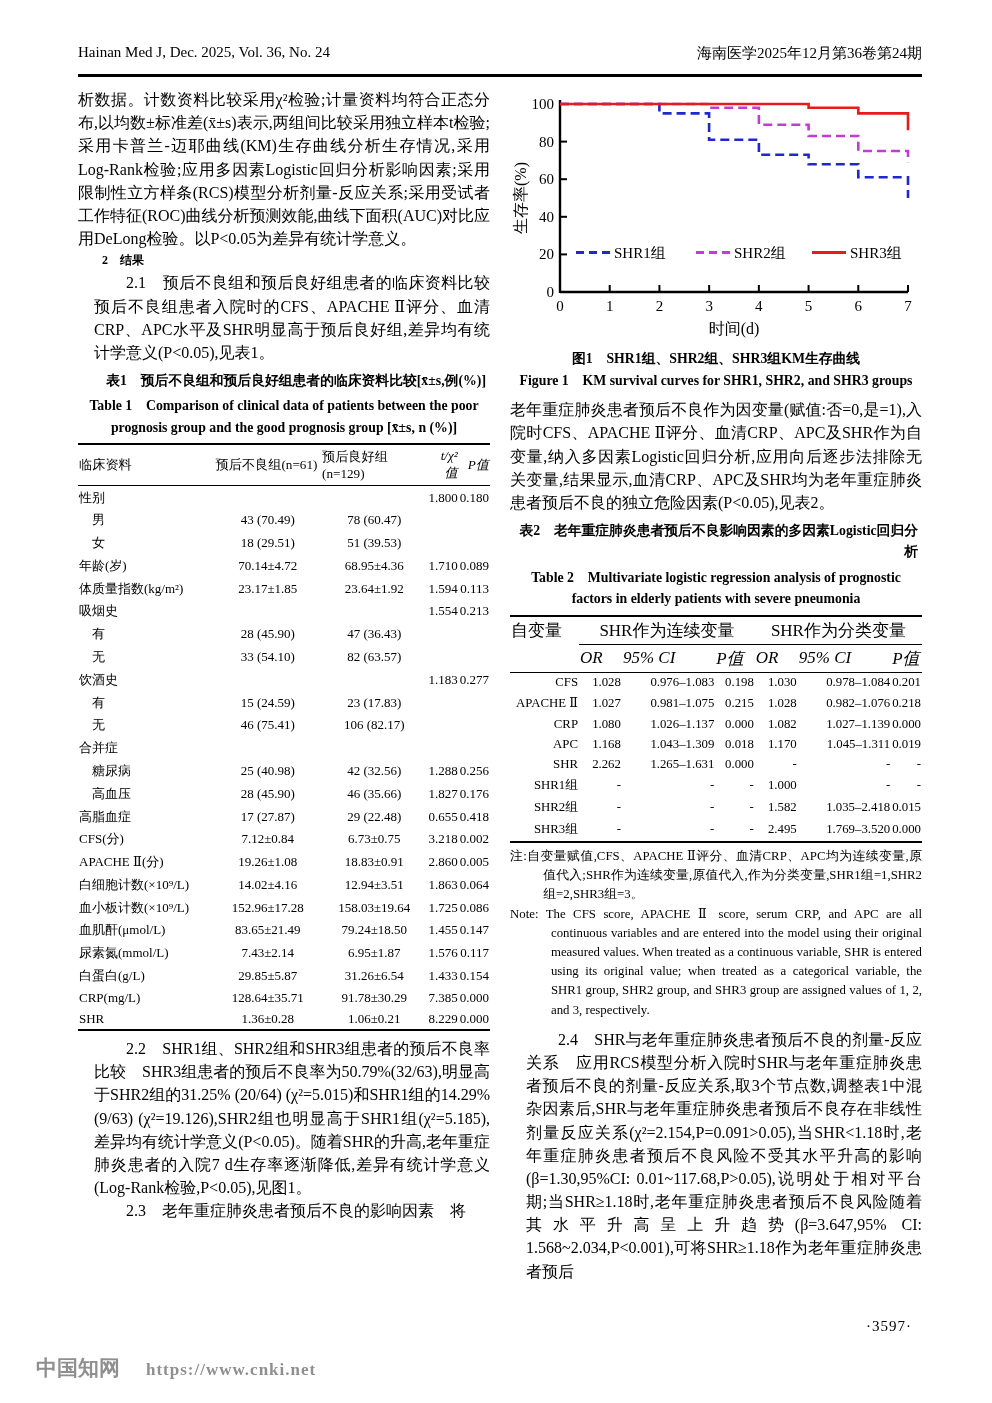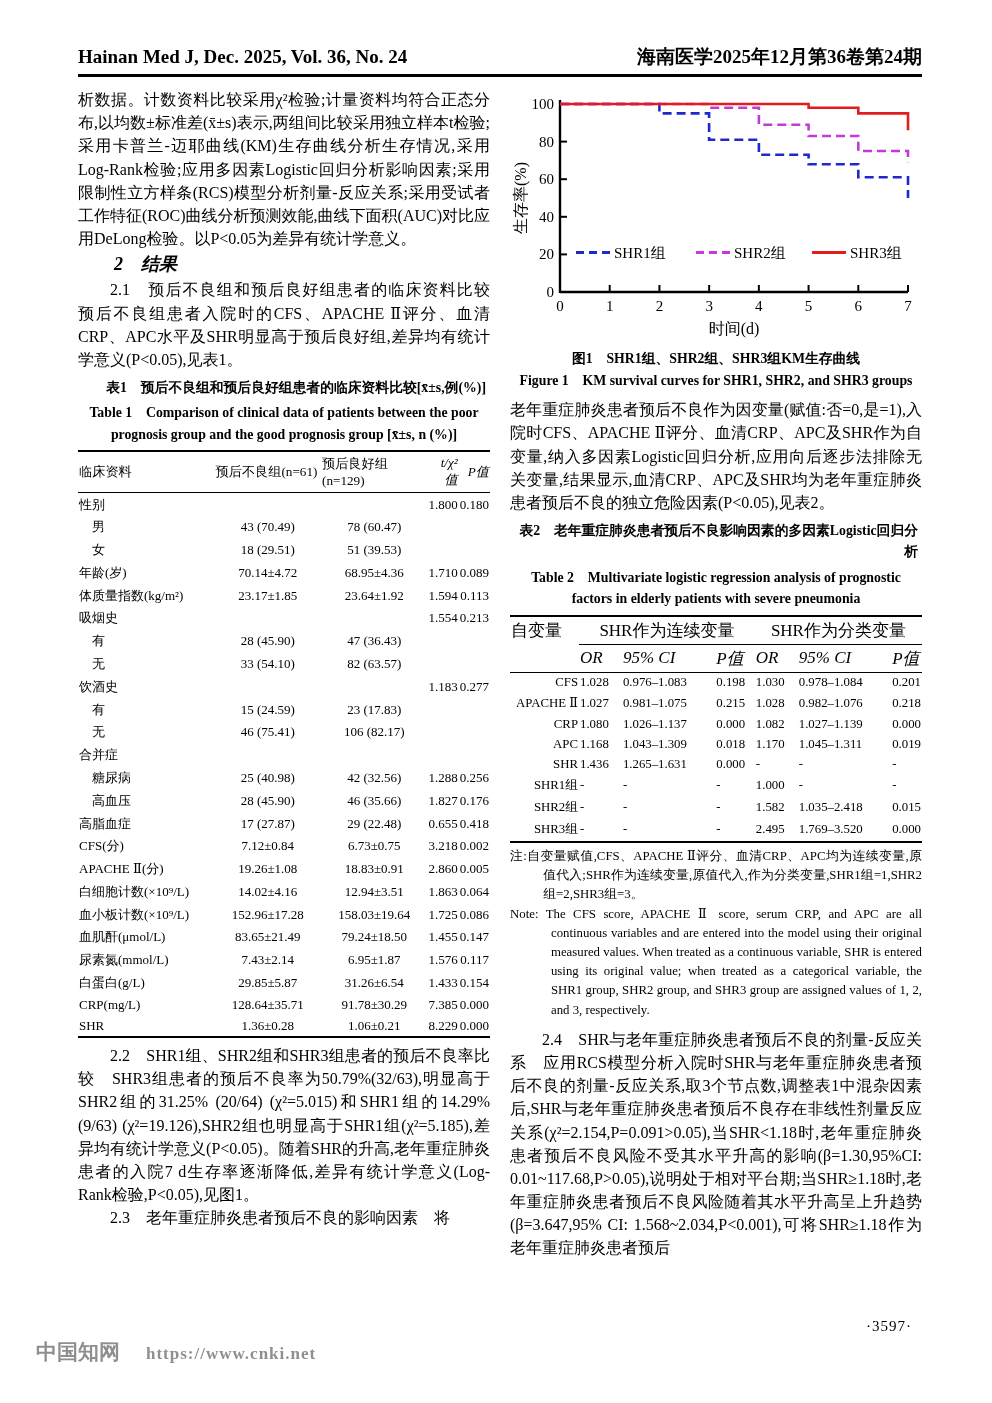--- a/index.html
+++ b/index.html
@@ -4,62 +4,62 @@
 <style>
   html,body{margin:0;padding:0;background:#e8e8e8;}
   .page{
     width:992px;height:1403px;background:#ffffff;position:relative;
     margin:0 auto;overflow:hidden;
     font-family:"Liberation Serif","DejaVu Serif",serif;color:#000;
   }
   
   .journal-header{
     position:absolute;top:44px;left:78px;width:844px;
-    display:flex;justify-content:space-between;align-items:center;
-    font-size:19px;font-weight:bold;
+    display:flex;justify-content:space-between;align-items:flex-start;
+    font-size:15px;font-weight:normal;
   }
   .header-rule{position:absolute;top:74px;left:78px;width:844px;height:3px;background:#000;}
   
   .columns{position:absolute;top:88px;left:78px;width:844px;display:flex;gap:20px;}
   .col{width:412px;}
   .body-text{font-size:16px;line-height:1.45;text-align:justify;margin:0;}
-  .indent{text-indent:2em;}
-  .sec-head{font-size:18px;font-weight:bold;margin:2px 0;text-indent:2em;font-style:italic;}
+  .indent{text-indent:2em;margin-left:16px;}
+  .sec-head{font-size:12px;font-weight:bold;margin:2px 0;text-indent:2em;}
   
   .tbl-cap{font-size:13.8px;font-weight:bold;text-align:right;line-height:1.55;margin:6px 4px 4px 4px;}
   .tbl-cap-en{font-size:13.8px;font-weight:bold;text-align:center;line-height:1.55;margin:0 4px 5px 4px;}
   
   table{border-collapse:collapse;width:100%;font-size:13px;}
   table.three-line{border-top:2.2px solid #000;border-bottom:2.2px solid #000;}
   .three-line th{border-bottom:1.4px solid #000;font-weight:normal;font-size:13.2px;padding:3px 1px;}
   .three-line td{padding:2.4px 1px;white-space:nowrap;}
   #table1 td:first-child{text-align:left;}
   #table1 td:nth-child(2),#table1 td:nth-child(3){text-align:center;}
   #table1 td:nth-child(4),#table1 td:nth-child(5){text-align:right;font-variant-numeric:tabular-nums;}
   #table1 th{text-align:left;}
   #table1 th.num{text-align:right;}
   td.ind{padding-left:14px !important;}
   .ital{font-style:italic;}
   
   #table2 th{padding:2px 1px;font-size:17px;}
-  #table2 td{padding:2.6px 1px;text-align:left;font-size:12.8px;}
+  #table2 td{padding:2.6px 1px;text-align:right;font-size:12.8px;}
   #table2 td:first-child{text-align:right;}
   .grp{border-bottom:1.2px solid #000;text-align:center !important;margin-top:44px;}
   .t2sub{border-bottom:1.4px solid #000;text-align:left;}
   
   .note{font-size:12.8px;line-height:1.5;text-align:justify;margin:4px 0 8px 0;}
   .note .hang{padding-left:2.6em;text-indent:-2.6em;display:block;}
   .note .hang-en{padding-left:3.2em;text-indent:-3.2em;display:block;}
   
   .fig-wrap{margin:2px 0 0 0;}
   .fig-cap{font-size:13.8px;font-weight:bold;text-align:center;line-height:1.6;margin:4px 0 2px 0;}
   
   .page-num{position:absolute;top:1318px;right:80px;font-size:15px;letter-spacing:1px;}
   .watermark{position:absolute;top:1338px;left:36px;color:#8f8f8f;display:flex;align-items:baseline;gap:26px;}
-  .wm-cn{font-size:21px;font-weight:bold;}
+  .wm-cn{font-size:21px;font-weight:bold;margin-top:16px;}
   .wm-url{font-size:17px;font-weight:bold;font-family:Liberation Serif, serif;letter-spacing:1px;}
 </style>
 </head>
 <body>
 
 <div class="page">
 
   <div class="journal-header">
     <span>Hainan Med J, Dec. 2025, Vol. 36, No. 24</span>
     <span>海南医学2025年12月第36卷第24期</span>
@@ -365,21 +365,21 @@
               <td>APC</td>
               <td>1.168</td>
               <td>1.043–1.309</td>
               <td>0.018</td>
               <td>1.170</td>
               <td>1.045–1.311</td>
               <td>0.019</td>
             </tr>
             <tr>
               <td>SHR</td>
-              <td>1.436</td>
+              <td>2.262</td>
               <td>1.265–1.631</td>
               <td>0.000</td>
               <td>-</td>
               <td>-</td>
               <td>-</td>
             </tr>
             <tr>
               <td>SHR1组</td>
               <td>-</td>
               <td>-</td>

